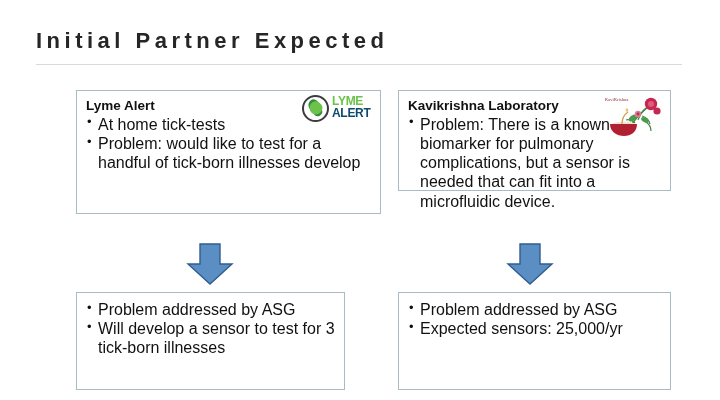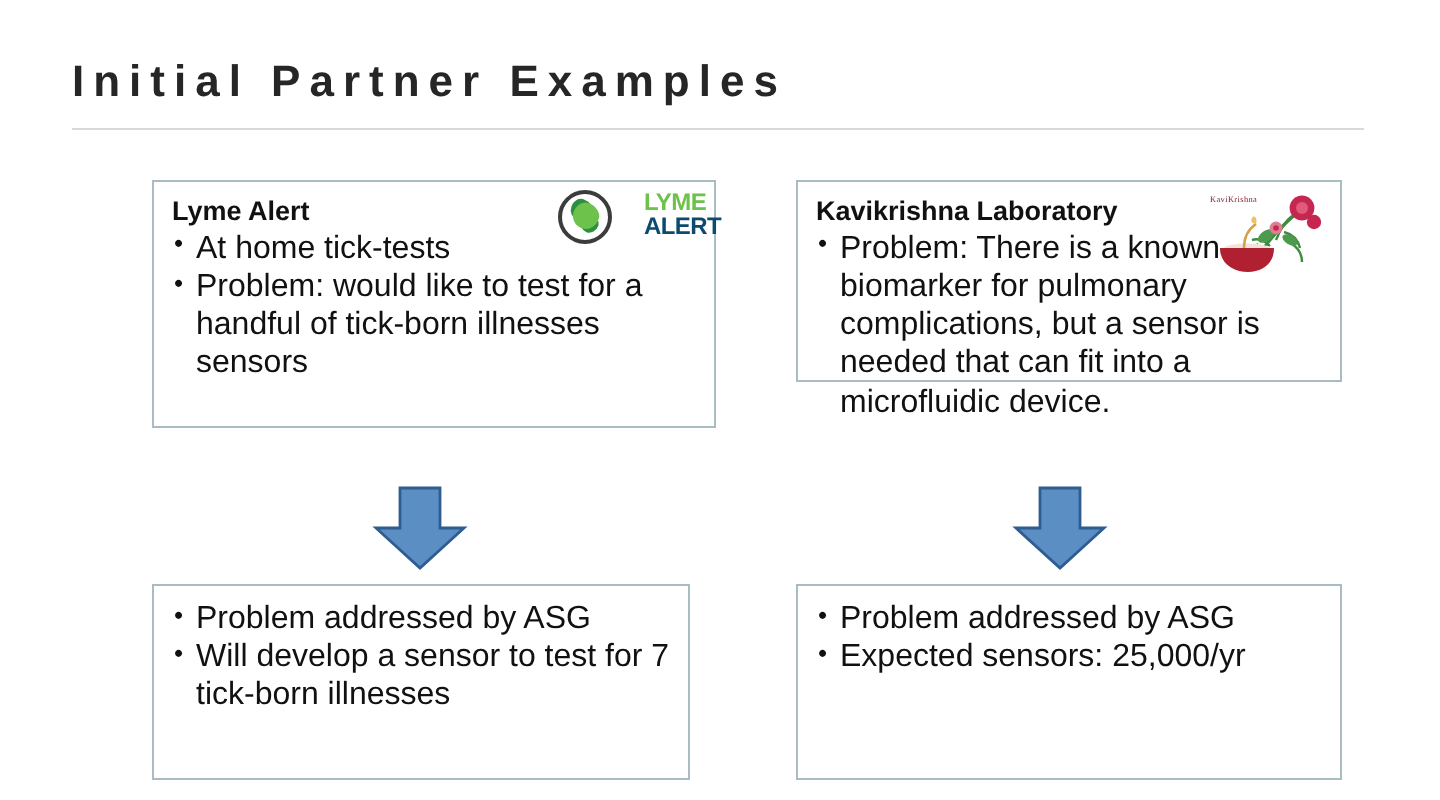--- a/index.html
+++ b/index.html
@@ -78,35 +78,35 @@
     position: absolute;
     left: 1px;
     top: -0.5px;
     font-size: 13px;
     color: #111111;
   }
   .bullets.narrow li { padding-right: 70px; }
   .bullets.narrow li.full { padding-right: 0; }
 
   
-  #card-lyme        { left: 76px;  top: 90px;  width: 282px; height: 124px; }
+  #card-lyme        { left: 76px;  top: 90px;  width: 305px; height: 124px; }
   #card-kavikrishna { left: 398px; top: 90px;  width: 273px; height: 101px; }
   #card-lyme-out    { left: 76px;  top: 292px; width: 269px; height: 98px; }
   #card-kavi-out    { left: 398px; top: 292px; width: 273px; height: 98px; }
 
   
   .logo-lyme {
     position: absolute;
     right: 6px;
     top: 4px;
     width: 72px;
     height: 26px;
     display: flex;
     align-items: center;
-    gap: 16px;
+    gap: 3px;
   }
   .lyme-mark {
     width: 23px;
     height: 23px;
     border-radius: 50%;
     border: 2px solid #3c3c3c;
     background: #ffffff;
     position: relative;
     flex: 0 0 auto;
     overflow: hidden;
@@ -163,50 +163,50 @@
     height: 42px;
   }
   #arrow-left  { left: 186px; top: 243px; }
   #arrow-right { left: 506px; top: 243px; }
 </style>
 </head>
 <body>
 
 <div class="slide">
 
-  <div class="slide-title">Initial Partner Examples</div>
+  <div class="slide-title">Initial Partner Expected</div>
   <div class="title-rule"></div>
 
   <div class="card" id="card-lyme">
     <div class="card-inner">
       <div class="card-heading">Lyme Alert</div>
       <ul class="bullets">
         <li class="full">At home tick-tests</li>
-        <li class="full">Problem: would like to test for a handful of tick-born illnesses sensors</li>
+        <li class="full">Problem: would like to test for a handful of tick-born illnesses develop</li>
       </ul>
 
       <div class="logo-lyme">
         <div class="lyme-mark"></div>
         <div class="lyme-words">
           <span class="w1">LYME</span>
           <span class="w2">ALERT</span>
         </div>
       </div>
     </div>
   </div>
 
   <svg class="arrow" id="arrow-left" viewBox="0 0 48 42">
     <polygon points="14,1 34,1 34,21 46,21 24,41 2,21 14,21" fill="#5b8fc4" stroke="#2f5d91" stroke-width="1.4" stroke-linejoin="miter"></polygon>
   </svg>
 
   <div class="card" id="card-lyme-out">
     <div class="card-inner">
       <ul class="bullets">
         <li class="full">Problem addressed by ASG</li>
-        <li class="full">Will develop a sensor to test for 7 tick-born illnesses</li>
+        <li class="full">Will develop a sensor to test for 3 tick-born illnesses</li>
       </ul>
     </div>
   </div>
 
   <div class="card" id="card-kavikrishna">
     <div class="card-inner">
       <div class="card-heading">Kavikrishna Laboratory</div>
       <ul class="bullets narrow">
         <li class="full">Problem: There is a known biomarker for pulmonary complications, but a sensor is needed that can fit into a microfluidic device.</li>
       </ul>

